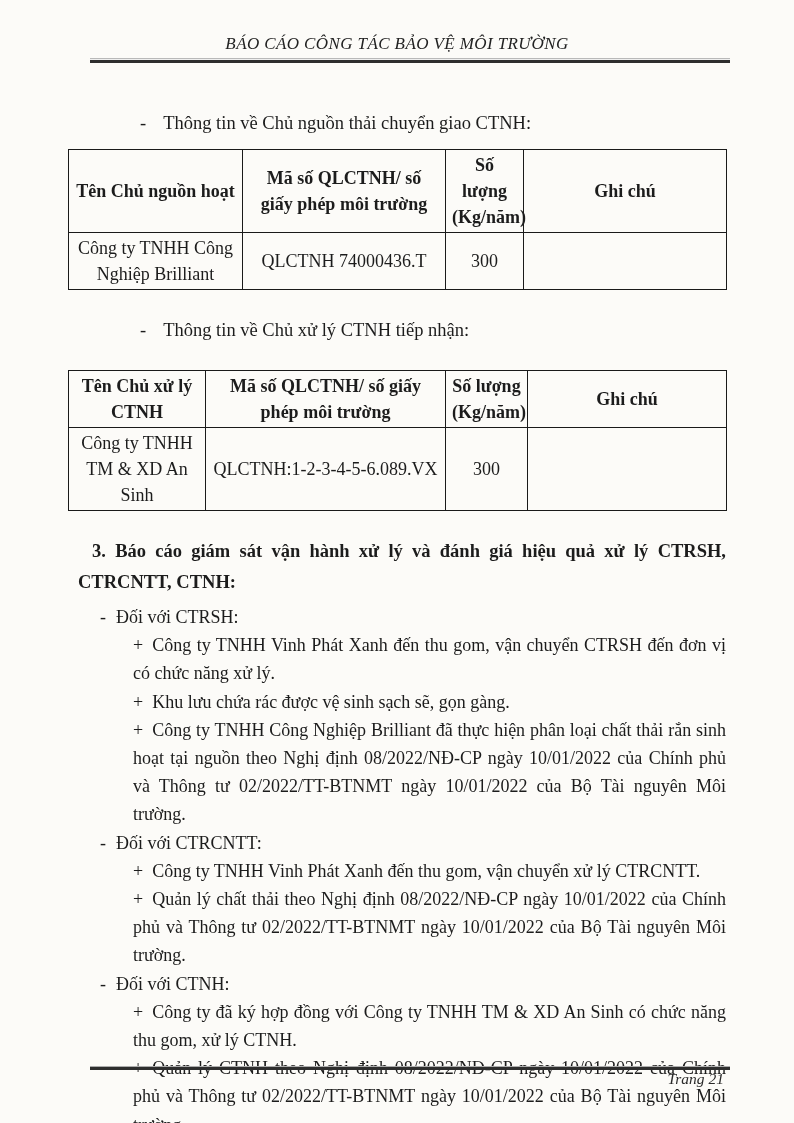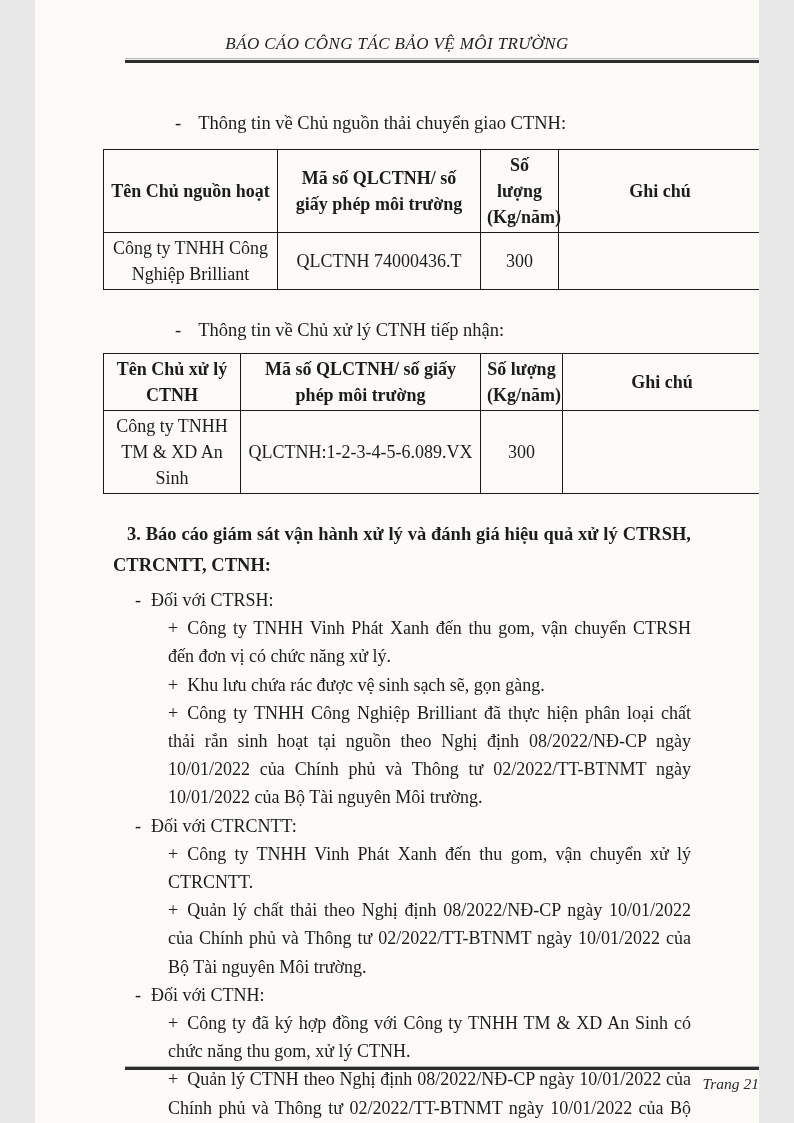--- a/index.html
+++ b/index.html
@@ -1,19 +1,19 @@
 <!DOCTYPE html>
 <html><head>
 <meta charset="utf-8">
 <style>
   * { margin:0; padding:0; box-sizing:border-box; }
   html,body { background:#e8e8e8; }
   .page {
     position:relative;
-    width:724px; height:1123px;
+    width:794px; height:1123px;
     margin:0 auto;
     background:#fcfbf8;
     font-family:"Liberation Serif", serif;
     color:#1c1c1c;
     overflow:hidden;
   }
   
   .running-head { padding-top:34px; }
   .doc-title {
     text-align:center;
@@ -39,21 +39,21 @@
   }
   .intro-bullet .mk { display:inline-block; margin-right:17px; }
   .intro-bullet.second { margin-top:27px; }
   
   table.doc-table {
     border-collapse:collapse;
     table-layout:fixed;
     width:658px;
     margin-top:13px;
   }
-  table.doc-table.second { margin-top:10px;border-radius:7px; }
+  table.doc-table.second { margin-top:27px;border-radius:7px; }
   .doc-table td, .doc-table th {
     border:1.6px solid #1a1a1a;
     text-align:center;
     vertical-align:middle;
     font-size:18px;
     line-height:26px;
     padding:2px 6px;
   }
   .doc-table th { font-weight:bold; }
   .t1 .hrow { height:52px; }
@@ -82,21 +82,20 @@
   .li.plus { margin-left:65px; }
   .li.plus .mk { margin-right:9px; }
   
   .footer { position:absolute; left:0; top:1066px; width:794px; }
   .bottom-rule { height:4px; background:linear-gradient(to bottom,#adadad 0 1px,#2e2e2e 1px 4px); }
   .page-num {
     text-align:right;
     padding-right:70px;
     font-style:italic;
     font-size:15.5px;
-    margin-top:5px;
     color:#2a2a2a;
   }
 </style>
 </head>
 <body>
 
 <div class="page">
 
   <div class="running-head">
     <div class="doc-title">BÁO CÁO CÔNG TÁC BẢO VỆ MÔI TRƯỜNG</div>

